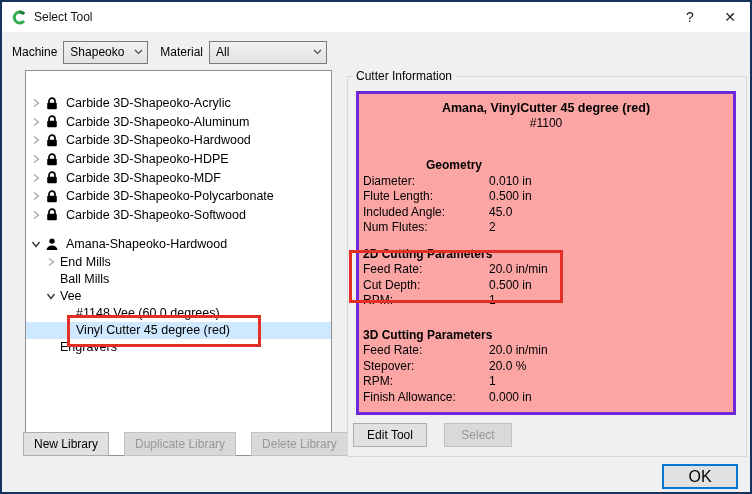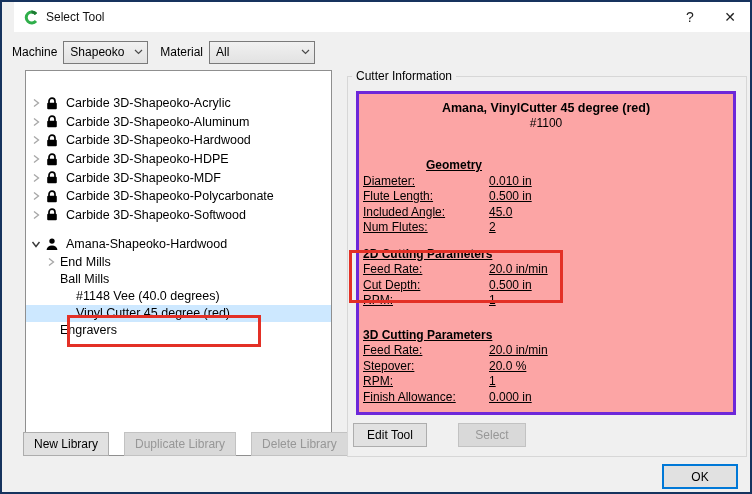--- a/index.html
+++ b/index.html
@@ -2,36 +2,36 @@
 <html><head>
 <meta charset="utf-8">
 <style>
   html,body{margin:0;padding:0;background:#c8c8c8;font-family:"Liberation Sans",sans-serif;}
   .window{
     position:relative;width:752px;height:494px;box-sizing:border-box;
     border:2px solid #16335e;background:#f0f0f0;overflow:hidden;
     font-size:12px;color:#000;
   }
   
-  .titlebar{position:absolute;top:0;left:12px;right:0;height:30px;background:#ffffff;
+  .titlebar{position:absolute;top:0;left:0;right:0;height:30px;background:#ffffff;
     display:flex;align-items:center;}
   .app-icon{margin-left:9px;width:16px;height:16px;display:flex;align-items:center;justify-content:center;}
   .title-text{margin-left:7px;font-size:12px;color:#111;}
   .titlebar-btns{margin-left:auto;display:flex;align-items:center;height:100%;}
   .tb-btn{width:40px;height:100%;display:flex;align-items:center;justify-content:center;
     font-size:14px;color:#222;cursor:default;}
   
   .filter-row{position:absolute;top:38px;left:10px;display:flex;align-items:center;height:24px;}
   .filter-label{margin-right:6px;}
   .combo{box-sizing:border-box;height:23px;display:flex;align-items:center;
     border:1px solid #7a7a7a;background:linear-gradient(#f1f1f1,#e2e2e2);
     padding:0 4px 0 6px;}
   .combo .combo-value{flex:1;}
   .combo-machine{width:85px;margin-right:12px;}
-  .combo-material{width:106px;}
+  .combo-material{width:118px;}
   .combo svg{margin-left:4px;flex:none;}
   
   .tool-list{position:absolute;left:23px;top:68px;width:307px;height:386px;box-sizing:border-box;
     background:#fff;border:1px solid #8f8f8f;padding-top:23px;overflow:hidden;}
   .tree-row{display:flex;align-items:center;height:18.6px;box-sizing:border-box;}
   .tree-row.sub{height:17px;}
   .tree-row:nth-child(8){margin-top:11px;}
   .tree-row.level-1{padding-left:5px;}
   .tree-row.level-2{padding-left:20px;}
   .tree-row.level-3{padding-left:50px;}
@@ -46,35 +46,35 @@
     background:#e1e1e1;border:1px solid #adadad;font-size:12px;color:#000;}
   .btn.disabled{background:#d9d9d9;border-color:#c2c2c2;color:#979797;}
   
   .groupbox{position:absolute;left:345px;top:74px;width:400px;height:381px;box-sizing:border-box;
     border:1px solid #d7d7d7;}
   .groupbox-label{position:absolute;top:-8px;left:4px;background:#f0f0f0;padding:0 4px;font-size:12px;}
   .info-box{position:absolute;left:8px;top:14px;width:380px;height:324px;box-sizing:border-box;
     background:#fca5a5;border:3px solid #6d28d9;overflow:hidden;}
   .info-title{margin-top:7px;text-align:center;font-weight:700;font-size:12.5px;line-height:15px;}
   .info-number{text-align:center;font-size:12px;line-height:15px;}
-  .info-section{line-height:15.5px;text-decoration:underline;}
+  .info-section{line-height:15.5px;}
   .info-section:nth-child(1){margin-top:27px;}
   .info-section:nth-child(2){margin-top:11px;}
   .info-section:nth-child(3){margin-top:19px;}
   .sec-heading{font-weight:700;padding-left:4px;}
   .sec-heading.centered{width:190px;text-align:center;padding-left:0;}
   .info-grid{display:grid;grid-template-columns:130px 1fr;}
   .info-grid .lbl{padding-left:4px;white-space:nowrap;}
   .info-grid .val{white-space:nowrap;}
-  .tool-btns{position:absolute;left:5px;top:346px;display:flex;gap:31px;}
+  .tool-btns{position:absolute;left:5px;top:346px;display:flex;gap:17px;}
   .btn.edit-tool{min-width:74px;}
   .btn.select-tool{min-width:68px;}
   
   .ok-btn{position:absolute;left:660px;top:462px;width:76px;height:25px;box-sizing:border-box;
-    background:#e1e1e1;border:2px solid #0078d7;display:flex;align-items:center;justify-content:center;font-size:12px;}
+    background:#e1e1e1;border:2px solid #0078d7;display:flex;align-items:center;justify-content:center;font-size:16px;}
   
   .annotation{position:absolute;border:3px solid #e33026;pointer-events:none;box-sizing:border-box;}
   .annotation-1{left:65px;top:313px;width:194px;height:32px;}
   .annotation-2{left:347px;top:248px;width:214px;height:53px;}
 </style>
 </head>
 <body>
 
 <div class="window">
 
@@ -227,22 +227,30 @@
           <svg width="9" height="10" viewBox="0 0 9 10">
             <polyline points="2,1.5 6.5,5 2,8.5" stroke="#a6a6a6" stroke-width="1.3" fill="none"></polyline>
           </svg>
         </span>
         <span class="tree-label">End Mills</span>
       </div>
       <div class="tree-row level-2 sub">
         <span class="chev-spacer"></span>
         <span class="tree-label">Ball Mills</span>
       </div>
+      <div class="tree-row level-2 sub">
+        <span class="chev">
+          <svg width="10" height="9" viewBox="0 0 10 9">
+            <polyline points="1.5,2 5,6.5 8.5,2" stroke="#383838" stroke-width="1.4" fill="none"></polyline>
+          </svg>
+        </span>
+        <span class="tree-label">Vee</span>
+      </div>
       <div class="tree-row level-3 sub">
-        <span class="tree-label">#1148 Vee (40.0 degrees)</span>
+        <span class="tree-label">#1148 Vee (60.0 degrees)</span>
       </div>
       <div class="tree-row level-3 sub selected">
         <span class="tree-label">Vinyl Cutter 45 degree (red)</span>
       </div>
       <div class="tree-row level-2 sub">
         <span class="chev-spacer"></span>
         <span class="tree-label">Engravers</span>
       </div>
     </div>
 

